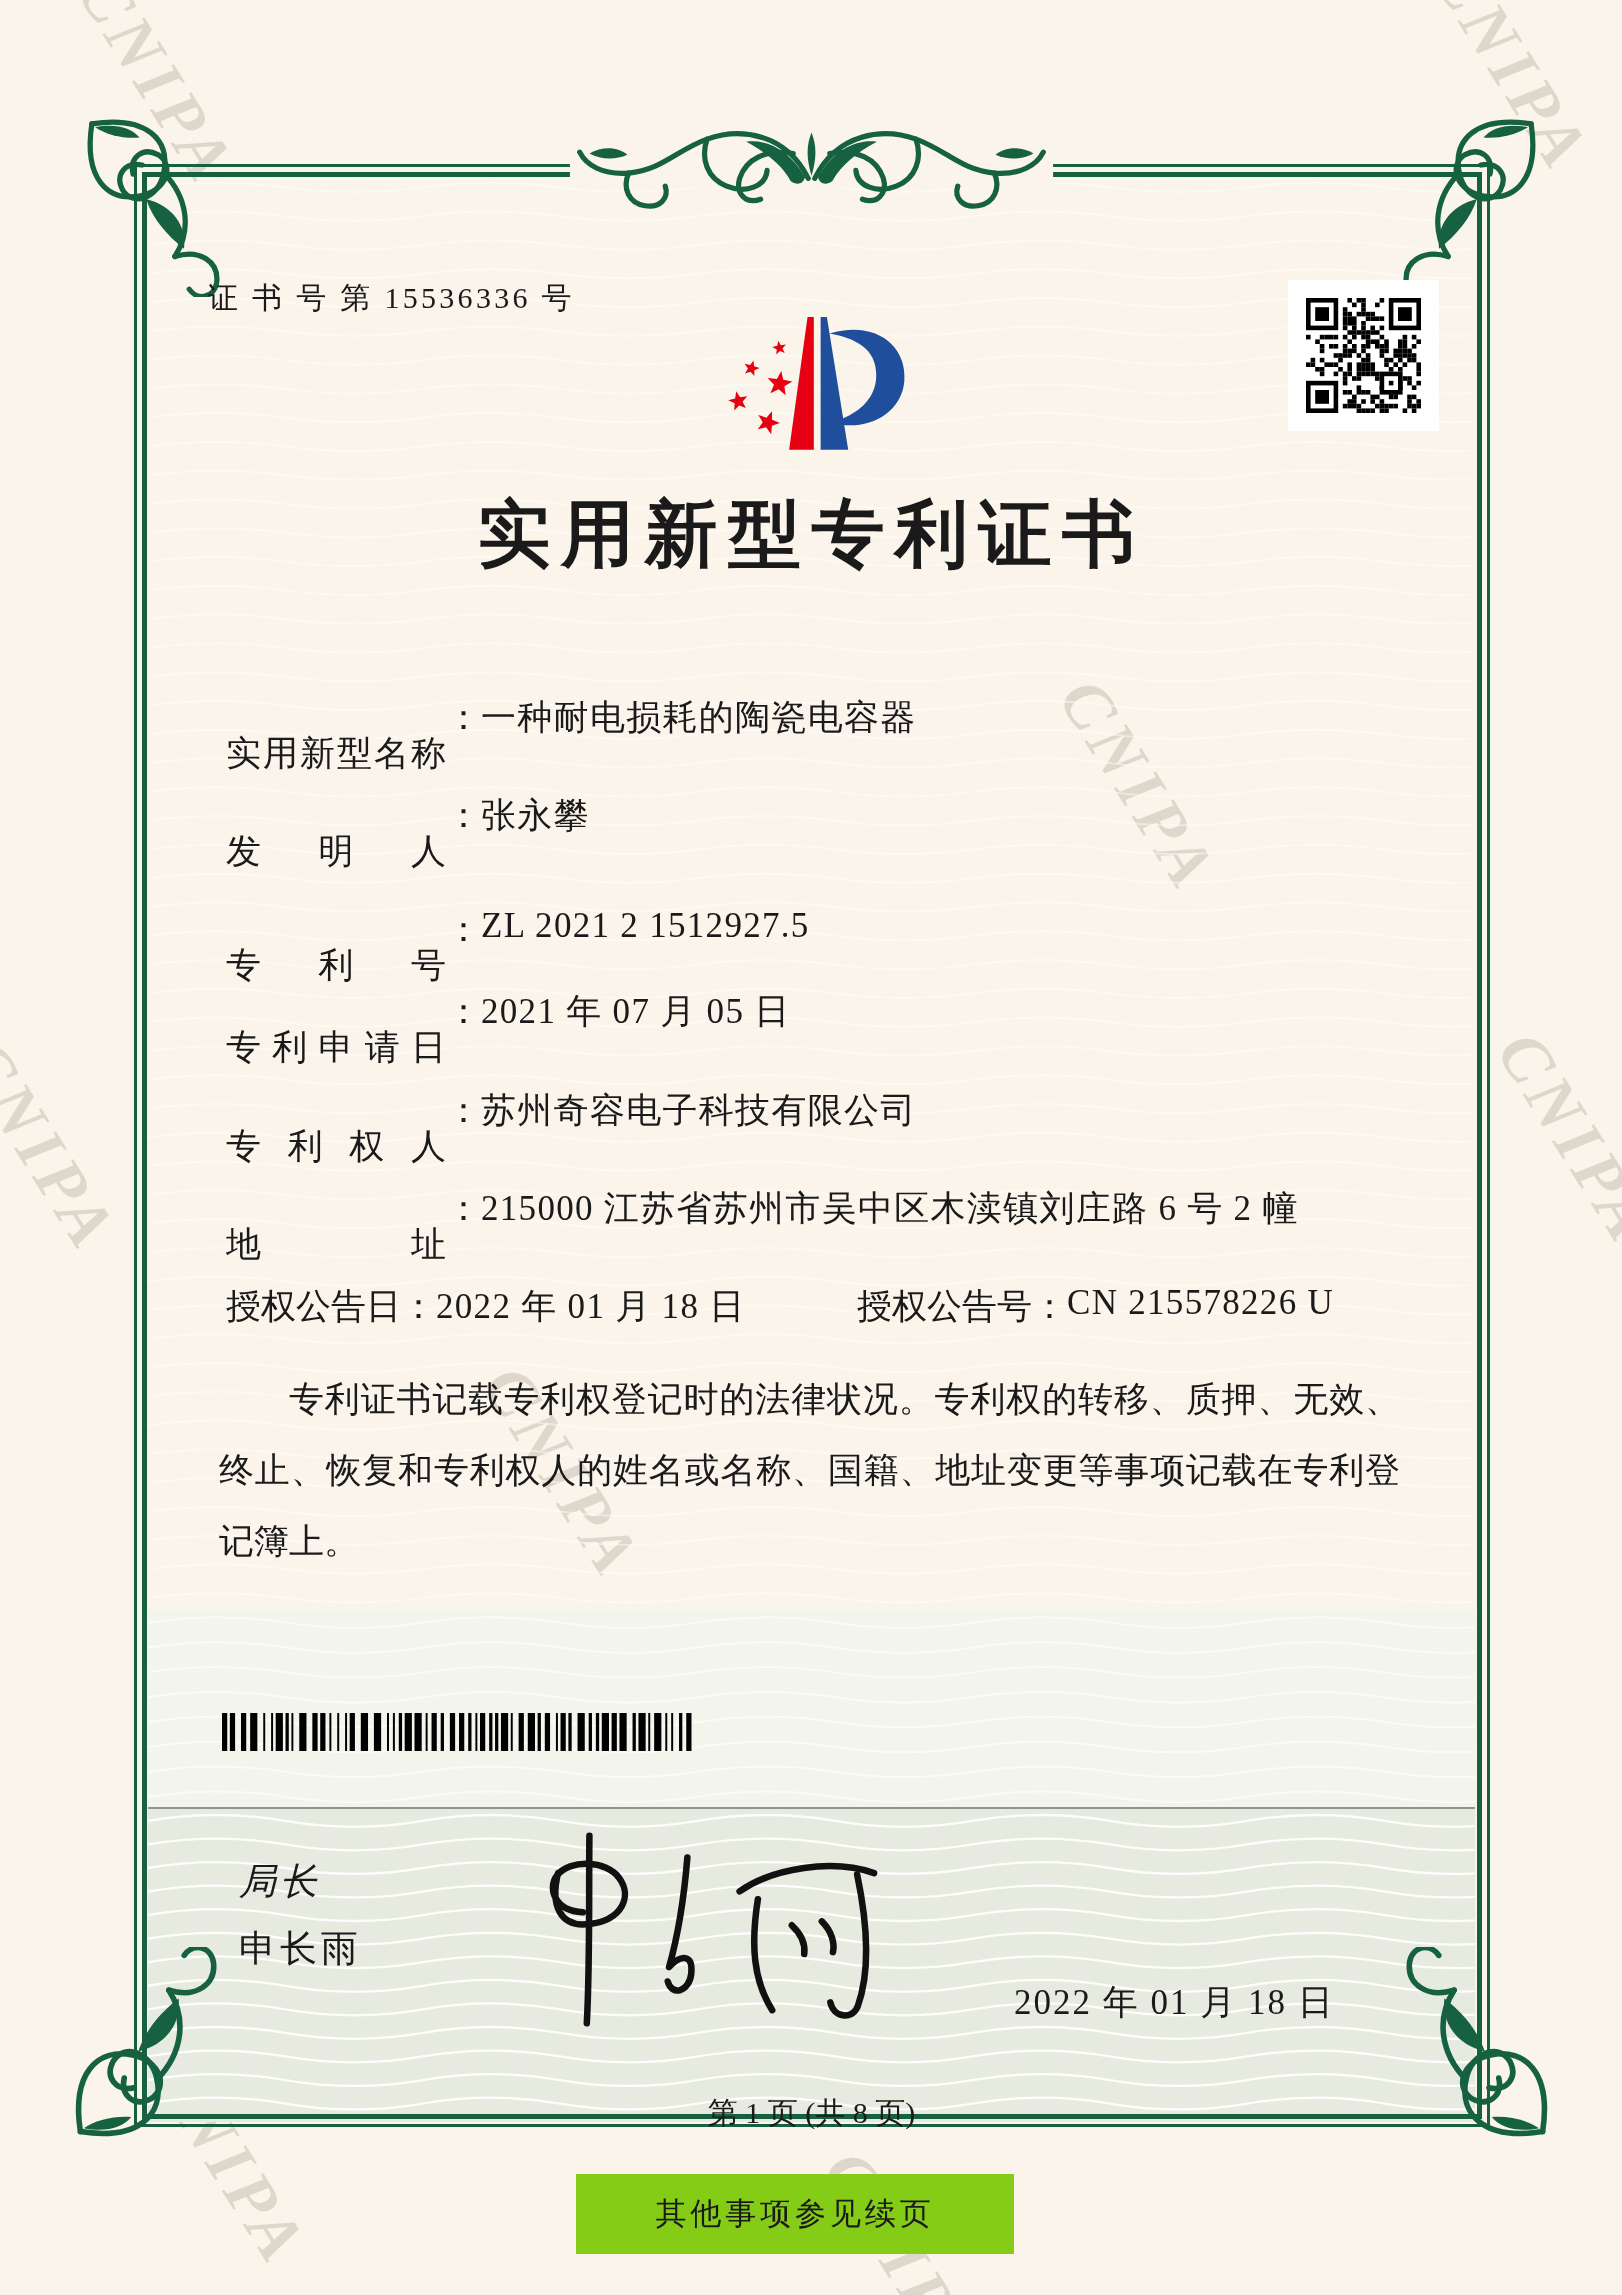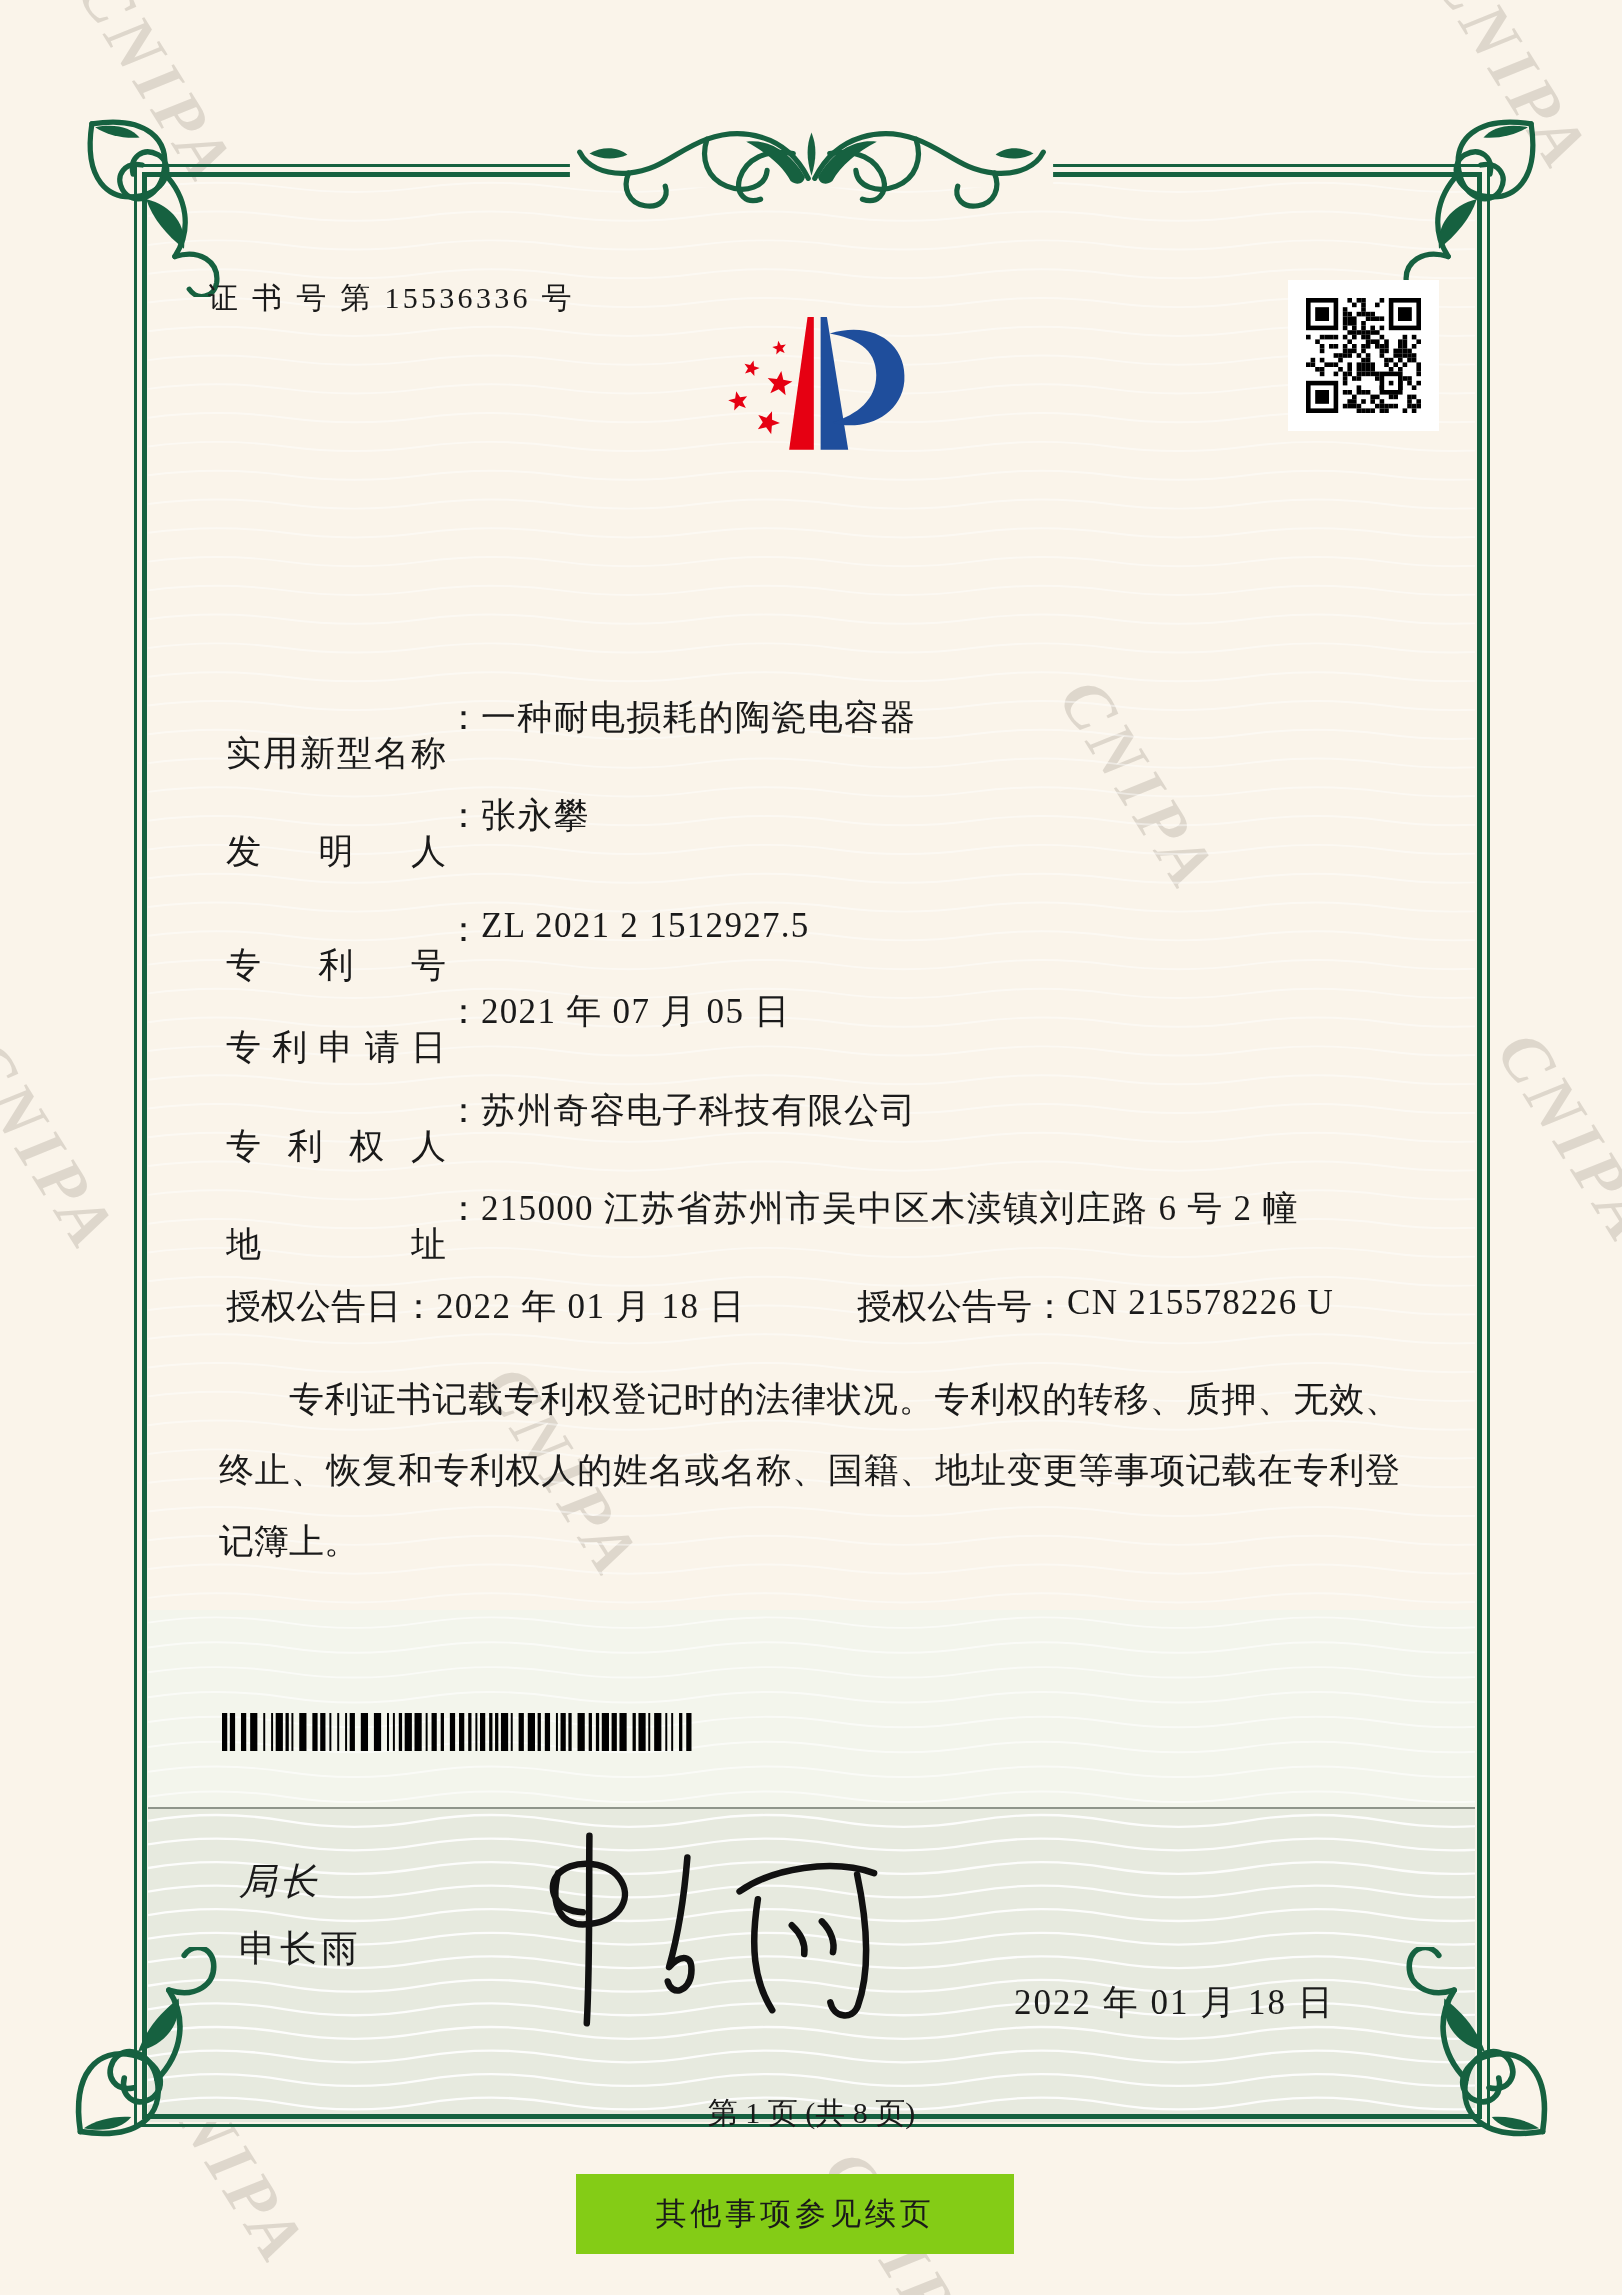--- a/index.html
+++ b/index.html
@@ -445,20 +445,21 @@
         <rect x="112" y="168" width="7" height="7" fill="#000"></rect>
         <rect x="119" y="168" width="7" height="7" fill="#000"></rect>
         <rect x="147" y="168" width="7" height="7" fill="#000"></rect>
         <rect x="161" y="168" width="7" height="7" fill="#000"></rect>
         <rect x="112" y="112" width="35" height="35" fill="#000"></rect>
         <rect x="119" y="119" width="21" height="21" fill="#fff"></rect>
         <rect x="126" y="126" width="7" height="7" fill="#000"></rect>
       </svg>
   </div>
 
+  <div class="title">实用新型专利证书</div>
 
   <div class="fields">
     <div class="field" style="top:0px">
       <span class="field-label">实用新型名称</span><span class="colon">：</span><span class="field-value">一种耐电损耗的陶瓷电容器</span>
     </div>
     <div class="field" style="top:98px">
       <span class="field-label">发 明 人</span><span class="colon">：</span><span class="field-value">张永攀</span>
     </div>
     <div class="field" style="top:212px">
       <span class="field-label">专 利 号</span><span class="colon">：</span><span class="field-value">ZL 2021 2 1512927.5</span>

